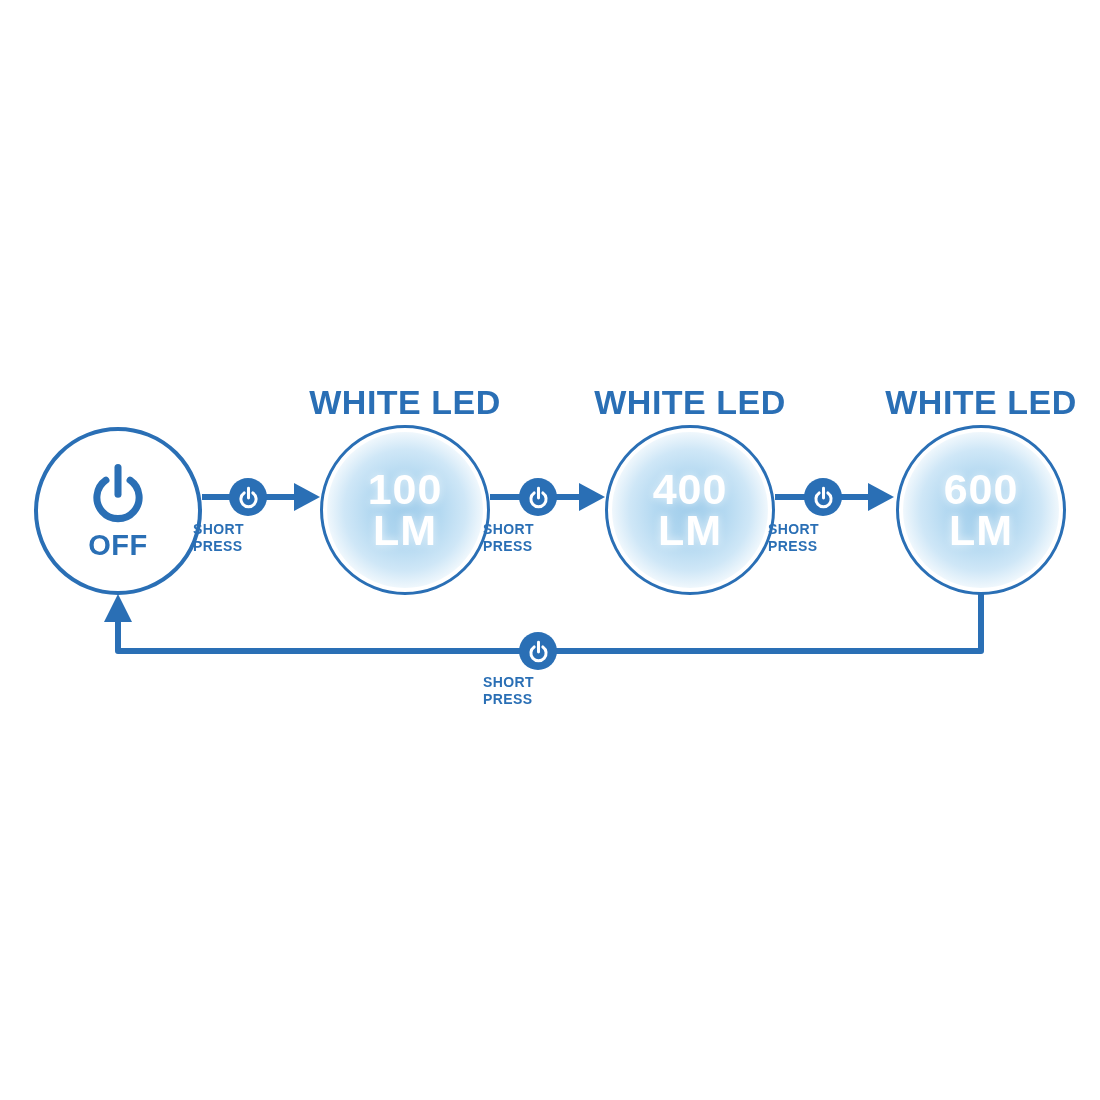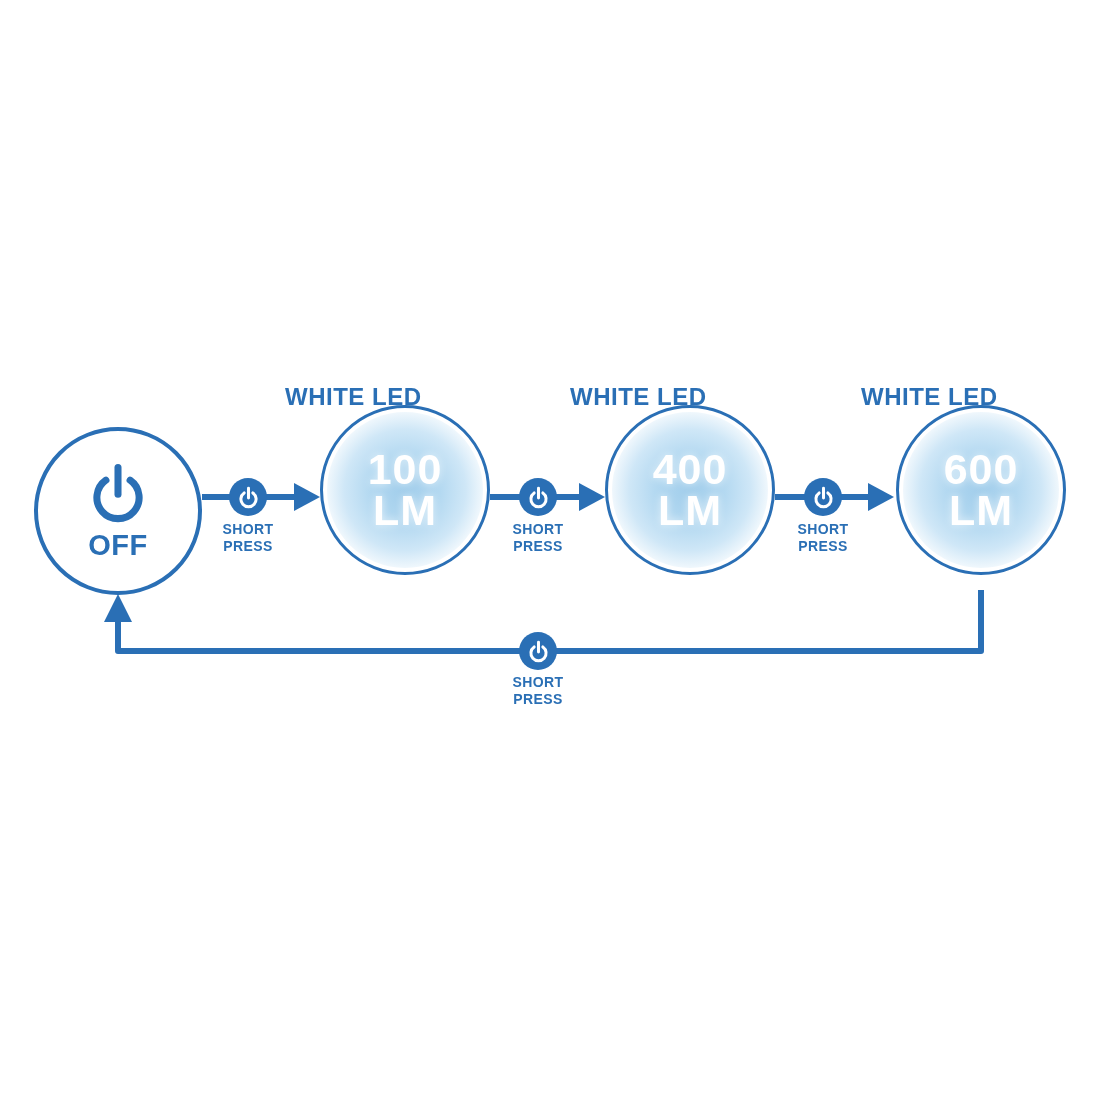--- a/index.html
+++ b/index.html
@@ -20,46 +20,46 @@
 
   
   .node {
     position:absolute; z-index:2; border-radius:50%; background:#fff;
     display:flex; flex-direction:column; align-items:center; justify-content:center;
   }
   .off-node { left:34px; top:427px; width:168px; height:168px; border:4px solid var(--primary); }
   .power-lg { width:64px; height:66px; stroke:var(--primary); stroke-width:11; fill:none; stroke-linecap:round; }
   .off-label { color:var(--primary); font-size:29px; font-weight:bold; letter-spacing:0.5px; margin-top:3px; }
 
-  .led-node { top:405px; width:170px; height:170px; border:3px solid var(--primary); overflow:hidden; }
+  .led-node { top:425px; width:170px; height:170px; border:3px solid var(--primary); overflow:hidden; }
   .glow {
     position:absolute; inset:4px; border-radius:50%;
     background:radial-gradient(circle at 50% 50%,
       var(--glow) 0%, #b4d9f1 32%, #cfe7f7 55%, rgba(255,255,255,0) 78%);
   }
   .lm {
     position:relative; z-index:1; text-align:center; color:#ffffff; font-weight:bold;
     font-size:43px; line-height:0.95; letter-spacing:1px;
     text-shadow:0 0 8px rgba(255,255,255,0.65);
   }
 
   .led-title {
-    position:absolute; z-index:2; top:383px; width:240px; text-align:left;
-    color:var(--primary); font-weight:bold; font-size:24px; letter-spacing:0.5px;
+    position:absolute; z-index:2; top:383px; width:240px; text-align:center;
+    color:var(--primary); font-weight:bold; font-size:34px; letter-spacing:0.5px;
   }
 
   
   .badge {
     position:absolute; z-index:3; width:38px; height:38px; border-radius:50%;
     background:var(--primary); display:flex; align-items:center; justify-content:center;
   }
   .power-sm { width:23px; height:23px; stroke:#ffffff; stroke-width:13; fill:none; stroke-linecap:round; }
 
   .press-label {
-    position:absolute; z-index:2; width:110px; text-align:center;
+    position:absolute; z-index:2; width:110px; 
     color:var(--primary); font-weight:bold; font-size:14px; line-height:1.18; letter-spacing:0.4px;
   }
 </style>
 </head>
 <body>
 
 <div class="canvas">
 
   <svg width="0" height="0" style="position:absolute" aria-hidden="true">
     <symbol id="power-glyph" viewBox="0 0 100 100">

